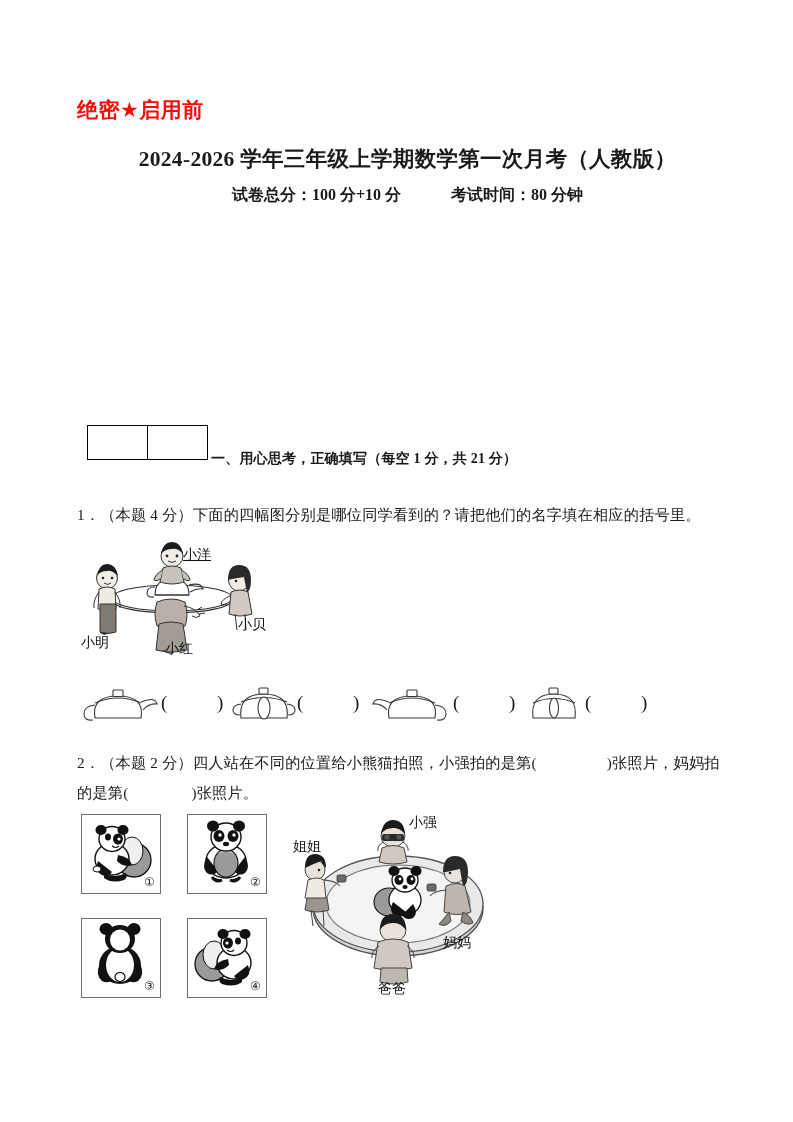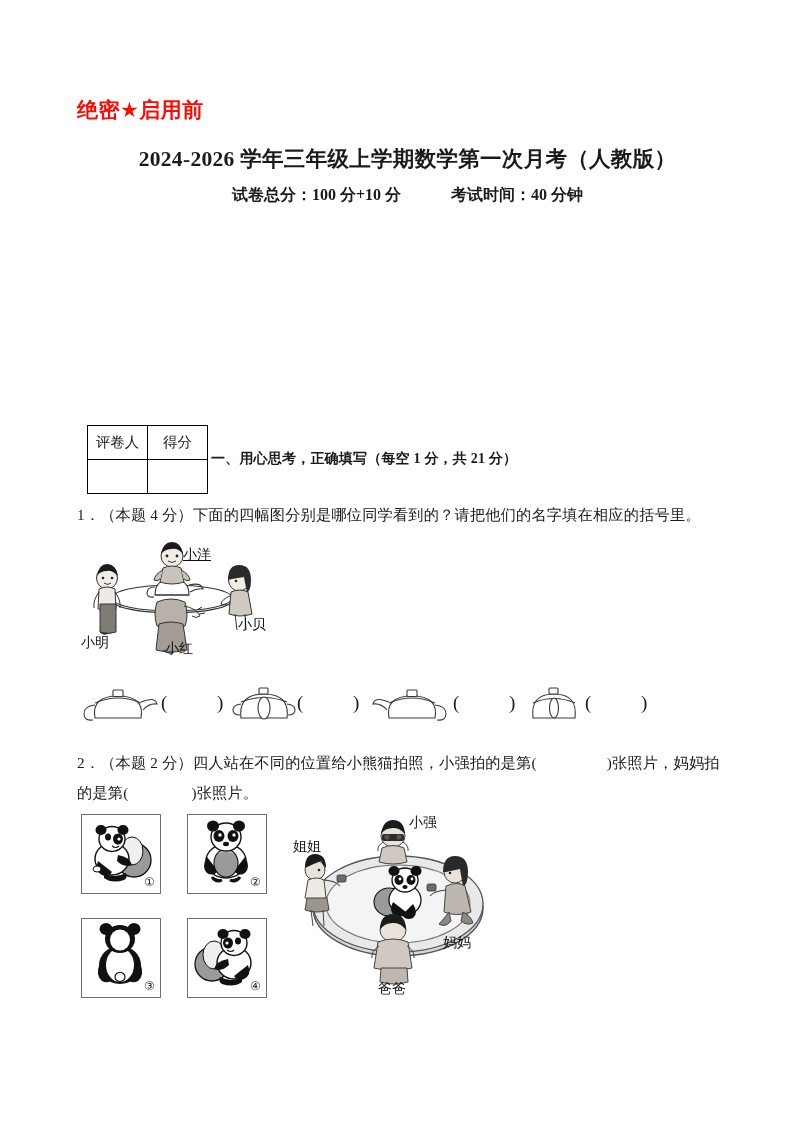--- a/index.html
+++ b/index.html
@@ -171,30 +171,26 @@
 </head>
 <body>
 
 <div class="page">
 
   <div class="secret-line">绝密★启用前</div>
   <div class="main-title">2024-2026 学年三年级上学期数学第一次月考（人教版）</div>
   <div class="sub-line">
     <span>试卷总分：100 分+10 分</span>
     <span class="gap"></span>
-    <span>考试时间：40 分钟</span>
+    <span>考试时间：80 分钟</span>
   </div>
 
 
   <table class="score-table">
     <tbody>
-        <tr>
-      <td>评卷人</td>
-      <td>得分</td>
-    </tr>
     <tr>
       <td class="blank"></td>
       <td class="blank"></td>
     </tr>
   </tbody>
     </table>
 
   <div class="section-heading">一、用心思考，正确填写（每空 1 分，共 21 分）</div>
 
   <div class="q-text" id="q1-text">1．（本题 4 分）下面的四幅图分别是哪位同学看到的？请把他们的名字填在相应的括号里。</div>

